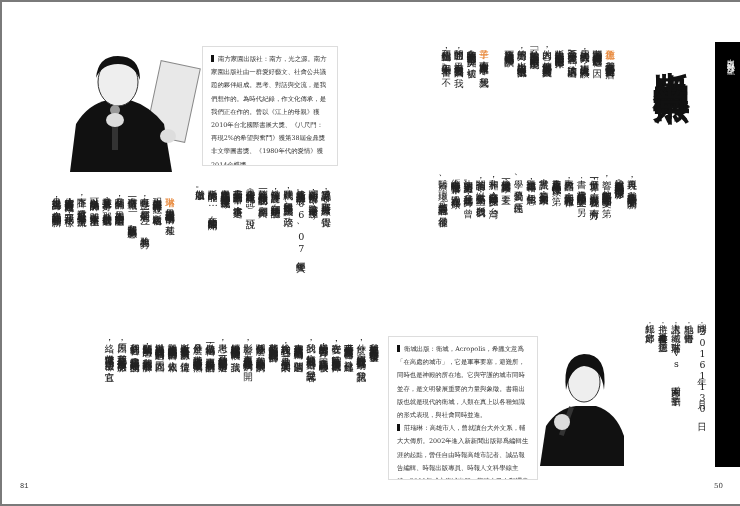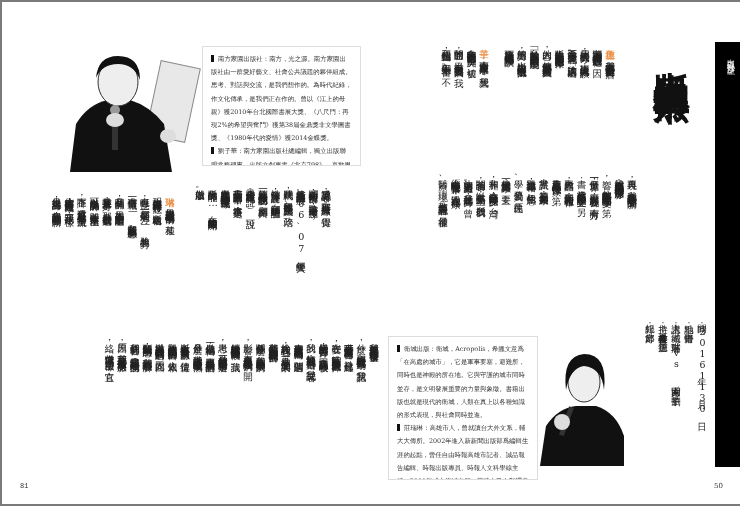--- a/index.html
+++ b/index.html
@@ -28,21 +28,21 @@
       <path d="M2 118 L8 70 Q20 50 40 46 L62 46 Q82 52 96 70 L104 118 Z" fill="#111"></path>
       <ellipse cx="50" cy="28" rx="20" ry="24" fill="#eee" stroke="#333" stroke-width="1"></ellipse>
       <path d="M28 24 Q30 2 50 2 Q72 2 72 26 Q66 10 50 10 Q34 10 28 24 Z" fill="#111"></path>
       <rect x="44" y="56" width="6" height="40" fill="#333"></rect>
       <circle cx="47" cy="56" r="5" fill="#999"></circle>
       <ellipse cx="47" cy="66" rx="9" ry="7" fill="#ddd"></ellipse>
       <ellipse cx="100" cy="82" rx="8" ry="7" fill="#ddd"></ellipse>
     </svg>
   </div>
 
-  <div class="capbox" style="left:200px;top:44px;width:159px;height:120px;">
+  <div class="capbox" style="left:200px;top:44px;width:136px;height:120px;">
     <p><span class="sq"></span><span>南方家園出版社：南方，光之源。南方家園出版社由一群愛好藝文、社會公共議題的夥伴組成。思考、對話與交流，是我們想作的。為時代紀錄，作文化傳承，是我們正在作的。曾以《江上的母親》獲2010年台北國際書展大獎、《八尺門：再現2%的希望與奮鬥》獲第38屆金鼎獎非文學圖書獎、《1980年代的愛情》獲2014金蝶獎。</span></p>
     <p><span class="sq"></span><span>劉子華：南方家園出版社總編輯，獨立出版聯盟常務理事，出版文創專書《北京798》，喜歡思考和閱讀，也是個吃貨。</span></p>
   </div>
 
   <div class="capbox" style="left:386px;top:334px;width:150px;height:144px;">
     <p><span class="sq"></span><span>衛城出版：衛城，Acropolis，希臘文意爲「在高處的城市」，它是軍事要塞，避難所，同時也是神殿的所在地。它與守護的城市同時並存，是文明發展重要的力量與象徵。書籍出版也就是現代的衛城，人類在真上以各種知識的形式表現，與社會同時並進。</span></p>
     <p><span class="sq"></span><span>莊瑞琳：高雄市人，曾就讀台大外文系，輔大大傳所。2002年進入新新聞出版部爲編輯生涯的起點，曾任自由時報高雄市記者、誠品報告編輯、時報出版專員、時報人文科學線主編。2011年成立衛城出版，期待自己在翻譯書與本地原創作品上，都能繼續遇到精采的作者與書。</span></p>
   </div>
 
   <div class="photo" style="left:538px;top:344px;width:84px;height:120px;">

